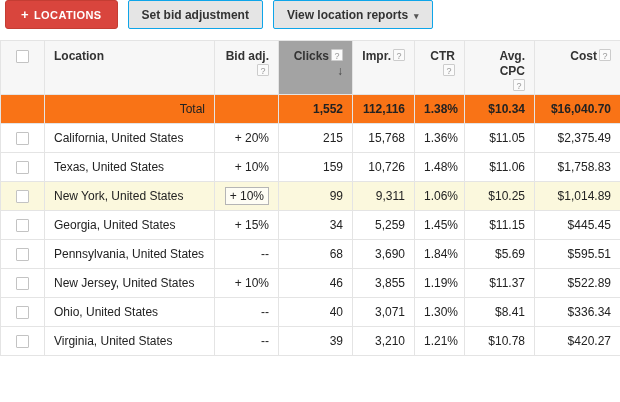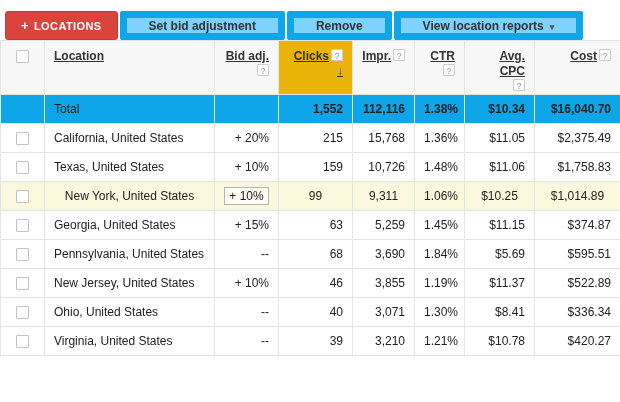--- a/index.html
+++ b/index.html
@@ -4,25 +4,25 @@
 <style>
   * { box-sizing: border-box; }
   html, body { margin:0; padding:0; }
   body {
     width:620px; height:402px; overflow:hidden;
     background:#fff;
     font-family:"Liberation Sans", sans-serif;
     -webkit-font-smoothing:antialiased;
   }
   
-  .toolbar { height:40px; display:flex; align-items:flex-end; gap:2px; padding-left:5px; }
+  .toolbar { height:40px; display:flex; align-items:flex-start; gap:10px; padding-left:5px; }
   .btn {
-    height:29px; padding:0 22px; font-family:"Liberation Sans",sans-serif;
+    height:29px; padding:0 13px; font-family:"Liberation Sans",sans-serif;
     font-size:12px; font-weight:bold; color:#333;
-    background:#7dd3fc; border:7px solid #0ea5e9; border-radius:2px;
+    background:#e5e5e5; border:1px solid #0ea5e9; border-radius:2px;
     cursor:pointer; white-space:nowrap;
   }
   .btn.red {
     background:#d9453d; border:1px solid #c43d33; border-radius:3px;
     color:#fff; font-size:11px; letter-spacing:.4px; padding:0 15px;
   }
   .btn.red .plus { font-size:13px; margin-right:5px; font-weight:bold; }
   .btn .caret { font-size:9px; color:#555; margin-left:6px; }
   
   table.grid { border-collapse:collapse; table-layout:fixed; width:620px; }
@@ -30,31 +30,31 @@
   col.c-location{ width:170px; }
   col.c-bid_adj { width:64px; }
   col.c-clicks  { width:74px; }
   col.c-impr    { width:62px; }
   col.c-ctr     { width:50px; }
   col.c-avg_cpc { width:70px; }
   col.c-cost    { width:86px; }
   th, td { border:1px solid #e4e4e4; font-size:12px; padding:0 9px; overflow:hidden; }
   thead th {
     height:41px; background:#f7f7f7; color:#333; font-weight:bold;
-    vertical-align:top; padding-top:8px; line-height:15px; cursor:pointer;text-decoration:underline;
+    vertical-align:top; padding-top:8px; line-height:15px; cursor:pointer;
   }
-  thead th.sorted { background:#eab308; }
+  thead th.sorted { background:#a3a3a3; }
   thead th.col-check { text-align:center; cursor:default; }
   tbody td { height:29px; color:#222; background:#fff; }
   td.col-check { text-align:center; }
   .align-left  { text-align:left; }
   .align-right { text-align:right; }
-  tr.total td { background:#0ea5e9; }
+  tr.total td { background:#f97316;text-align:right; }
   tr.total td.num { font-weight:bold;margin-top:21px; }
-  tr.highlighted td { background:#fbf8dd;text-align:center; }
+  tr.highlighted td { background:#fbf8dd; }
   .checkbox {
     display:inline-block; width:13px; height:13px;
     border:1px solid #c3c3c3; background:#fff; border-radius:1px;
     vertical-align:middle; cursor:pointer;
   }
   .help {
     display:inline-block; width:12px; height:12px; line-height:12px;
     text-align:center; font-size:9px; font-weight:normal; color:#999;
     border:1px solid #ccc; background:#fbfbfb; border-radius:1px;
     vertical-align:1px; cursor:pointer; margin-left:2px; padding:0;
@@ -66,21 +66,20 @@
   }
 </style>
 </head>
 <body>
 
 <div class="toolbar">
   <button class="btn red">
     <span class="plus">+</span><span>LOCATIONS</span>
   </button>
   <button class="btn">Set bid adjustment</button>
-  <button class="btn">Remove</button>
   <button class="btn">
     <span>View location reports</span><span class="caret">▾</span>
   </button>
 </div>
 
 <table class="grid">
   <colgroup id="colgroup">
       <col class="c-check">
       <col class="c-location">
       <col class="c-bid_adj">
@@ -140,25 +139,25 @@
         <td class="col-clicks align-right num"><span>99</span></td>
         <td class="col-impr align-right num"><span>9,311</span></td>
         <td class="col-ctr align-right num"><span>1.06%</span></td>
         <td class="col-avg_cpc align-right num"><span>$10.25</span></td>
         <td class="col-cost align-right num"><span>$1,014.89</span></td>
       </tr>
       <tr class="data-row">
         <td class="col-check"><span class="checkbox"></span></td>
         <td class="col-location align-left"><span>Georgia, United States</span></td>
         <td class="col-bid_adj align-right num"><span>+ 15%</span></td>
-        <td class="col-clicks align-right num"><span>63</span></td>
+        <td class="col-clicks align-right num"><span>34</span></td>
         <td class="col-impr align-right num"><span>5,259</span></td>
         <td class="col-ctr align-right num"><span>1.45%</span></td>
         <td class="col-avg_cpc align-right num"><span>$11.15</span></td>
-        <td class="col-cost align-right num"><span>$374.87</span></td>
+        <td class="col-cost align-right num"><span>$445.45</span></td>
       </tr>
       <tr class="data-row">
         <td class="col-check"><span class="checkbox"></span></td>
         <td class="col-location align-left"><span>Pennsylvania, United States</span></td>
         <td class="col-bid_adj align-right num"><span>--</span></td>
         <td class="col-clicks align-right num"><span>68</span></td>
         <td class="col-impr align-right num"><span>3,690</span></td>
         <td class="col-ctr align-right num"><span>1.84%</span></td>
         <td class="col-avg_cpc align-right num"><span>$5.69</span></td>
         <td class="col-cost align-right num"><span>$595.51</span></td>

